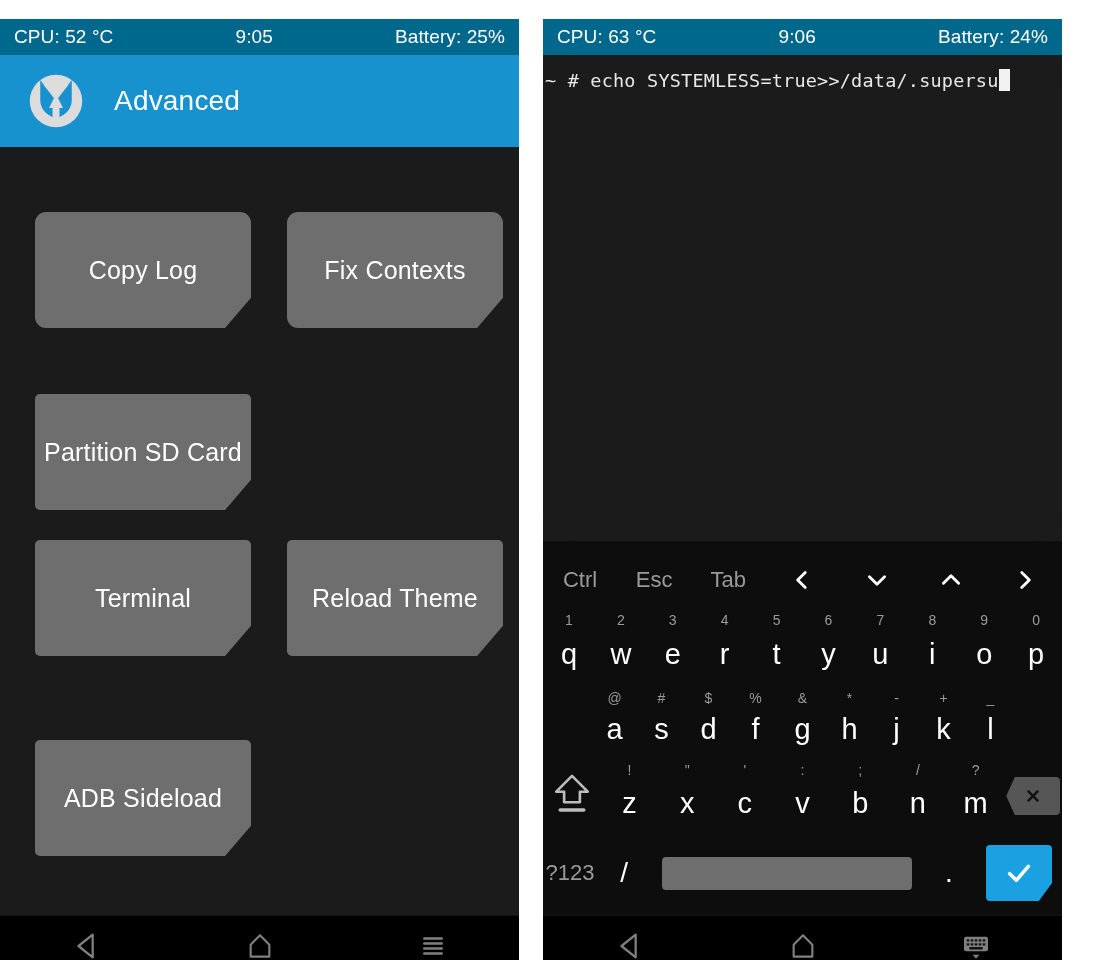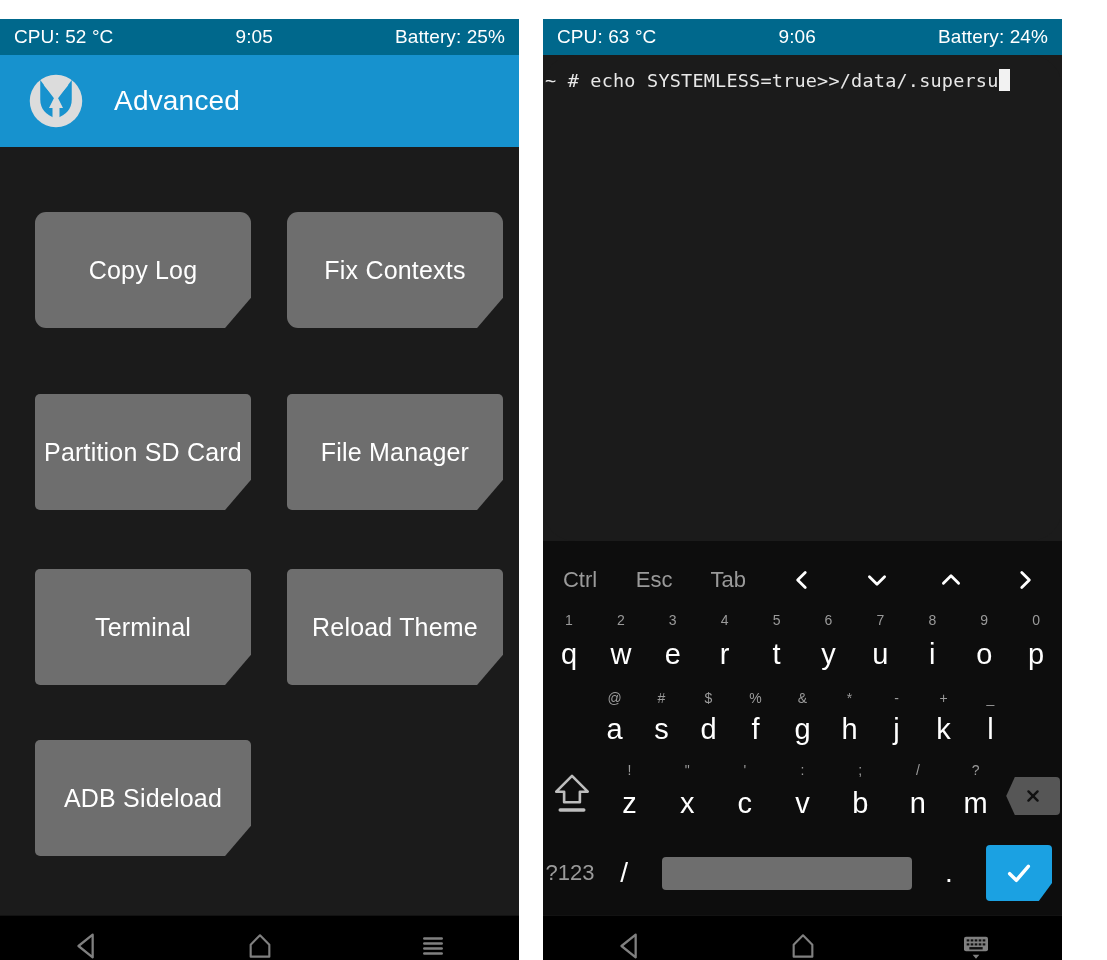--- a/index.html
+++ b/index.html
@@ -42,21 +42,21 @@
     font-size:25px; letter-spacing:.2px;
     border-top-left-radius:5px; border-top-right-radius:5px;
     border-bottom-left-radius:5px;
     -webkit-clip-path: polygon(0 0, 100% 0, 100% 74%, 88% 100%, 0 100%);
     clip-path: polygon(0 0, 100% 0, 100% 74%, 88% 100%, 0 100%);
   }
   .c1 { left:35px;  width:216px; }
   .c2 { left:287px; width:216px; }
   .r1 { top:65px;  height:116px;border-radius:11px; }
   .r2 { top:247px; height:116px; }
-  .r3 { top:422px; height:116px; }
+  .r3 { top:393px; height:116px; }
   .r4 { top:593px; height:116px; }
 
   
   .navbar {
     position:absolute; left:0; bottom:0; width:100%; height:64px;
     background:#000000; display:flex; align-items:center;
     border-top:1px solid #121212;
   }
   .nav-btn { flex:1 1 0; display:flex; align-items:center; justify-content:center;
              height:100%; }
@@ -134,21 +134,20 @@
           <circle cx="32" cy="32" r="30" fill="none" stroke="#1792ce" stroke-width="0"></circle>
         </svg>
       </span>
       <span class="actionbar-title">Advanced</span>
     </div>
 
     <div class="btn-area">
       <div class="twrp-btn c1 r1">Copy Log</div>
       <div class="twrp-btn c2 r1">Fix Contexts</div>
       <div class="twrp-btn c1 r2">Partition SD Card</div>
-      <div class="twrp-btn c2 r2">File Manager</div>
       <div class="twrp-btn c1 r3">Terminal</div>
       <div class="twrp-btn c2 r3">Reload Theme</div>
       <div class="twrp-btn c1 r4">ADB Sideload</div>
     </div>
 
     <div class="navbar">
       <div class="nav-btn">
         <span class="nav-ico">
           <svg width="34" height="34" viewBox="0 0 24 24">
             <path d="M16 4 L6 12 L16 20 Z" fill="none" stroke="#cfcfcf" stroke-width="1.6" stroke-linejoin="round"></path>

